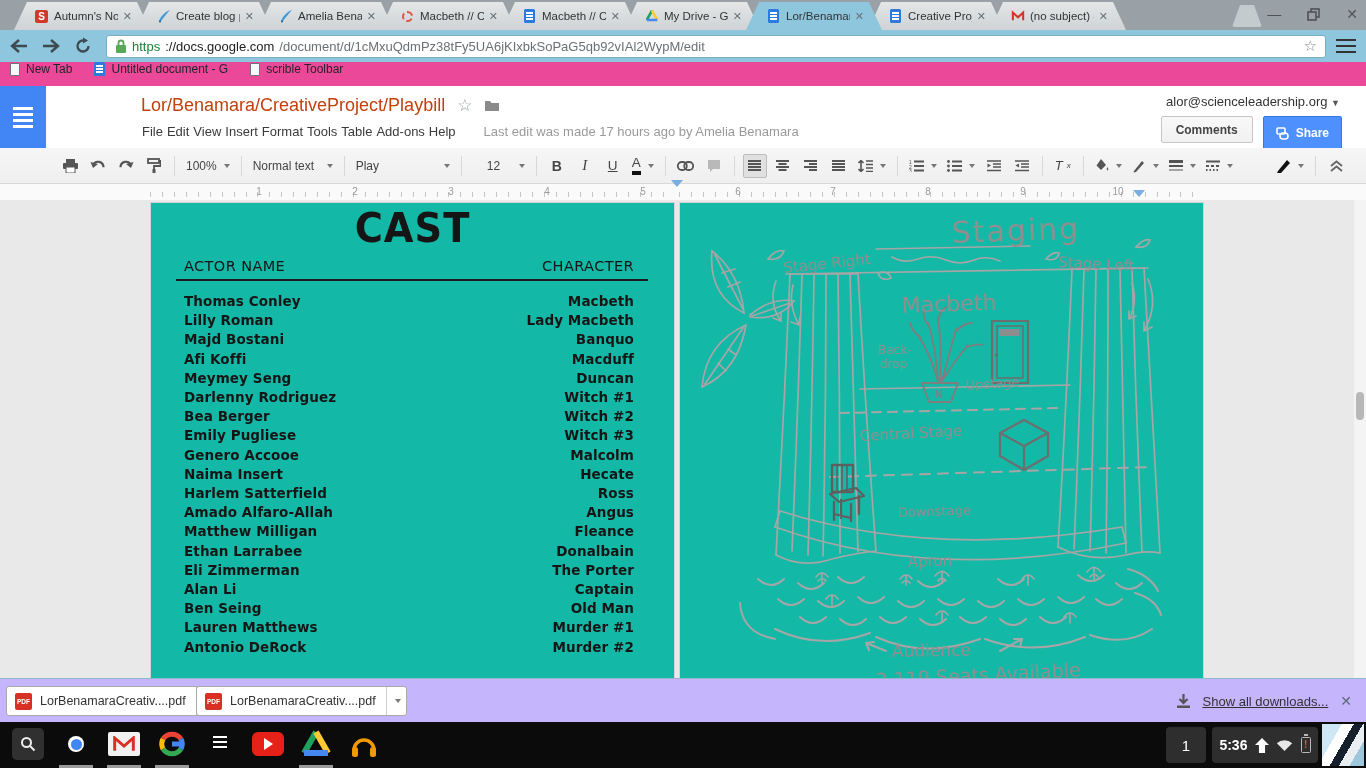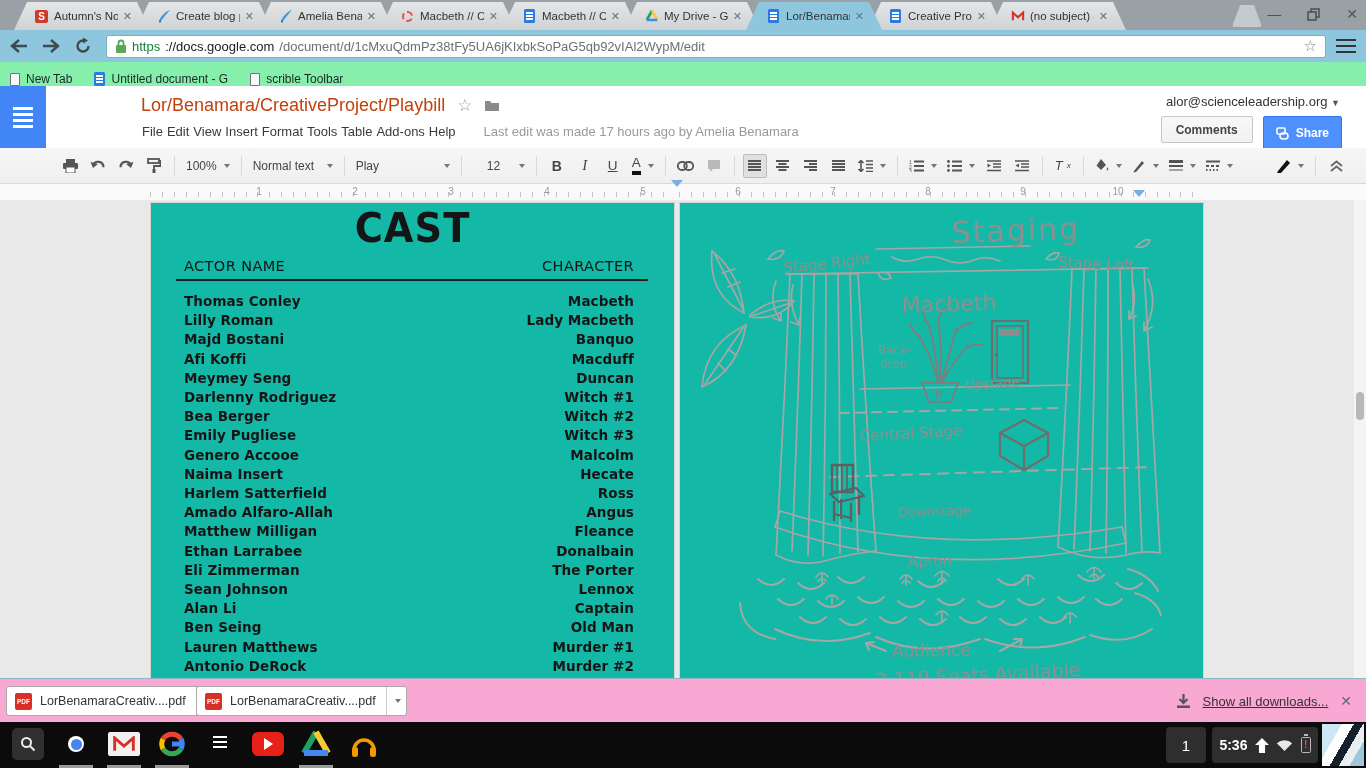--- a/index.html
+++ b/index.html
@@ -33,21 +33,21 @@
   .omnibox{position:relative;height:23px;flex:1;margin:0 8px 0 10px;background:#fff;border:1px solid #79aec5;border-radius:3px;
            display:flex;align-items:center;padding:0 8px;font-size:13px;gap:5px;}
   .omnibox .star{margin-left:auto;color:#888;font-size:15px;}
   .u-scheme{color:#188038;}
   .u-host{color:#202124;}
   .u-path{color:#6b7075;white-space:nowrap;overflow:hidden;}
   .menu-burger{width:20px;height:14px;margin:0 10px 0 2px;border-top:2.5px solid #333;border-bottom:2.5px solid #333;position:relative;}
   .menu-burger:before{content:"";position:absolute;left:0;top:3.5px;width:100%;height:2.5px;background:#333;}
 
   
-  .bkbar{position:absolute;left:0;top:62px;width:1366px;height:24px;background:#86efac;display:flex;align-items:flex-end;gap:22px;padding-left:10px;font-size:12px;color:#1d2529;}
+  .bkbar{position:absolute;left:0;top:62px;width:1366px;height:24px;background:#ec4899;display:flex;align-items:flex-start;gap:22px;padding-left:10px;font-size:12px;color:#1d2529;}
   .bk{display:flex;align-items:center;gap:6px;}
   .page-ico{width:10px;height:13px;border:1.5px solid #6a747a;border-radius:1px;background:#f6f8f9;}
 
   
   .dheader{position:absolute;left:0;top:86px;width:1366px;height:62px;background:#fff;}
   .docs-logo{position:absolute;left:0;top:0;width:46px;height:62px;background:#4285f4;display:flex;align-items:center;justify-content:center;}
   .docs-logo i{display:block;width:20px;height:3px;background:#fff;box-shadow:0 6px 0 #fff,0 12px 0 #fff,0 18px 0 #fff;margin-bottom:18px;}
   .dtitle-row{position:absolute;left:141px;top:9px;display:flex;align-items:center;gap:12px;}
   .dtitle{font-size:18px;color:#c2410c;}
   .hstar{color:#9aa0a6;font-size:17px;}
@@ -93,21 +93,21 @@
 
   
   .castpage{font-family:"DejaVu Sans",sans-serif;color:#151515;}
   .cast-h{margin-top:2px;text-align:center;font-size:40px;font-weight:bold;letter-spacing:1px;transform:scaleX(.96);}
   .cast-cols{display:flex;justify-content:space-between;padding:7px 40px 0 33px;font-size:14.5px;letter-spacing:.4px;}
   .cast-rule{height:2px;background:#1c1c1c;margin:5px 26px 0 25px;}
   .cast-rows{padding:11px 40px 0 33px;}
   .crow{display:flex;justify-content:space-between;font-size:13.5px;font-weight:bold;line-height:19.2px;letter-spacing:.1px;}
 
   
-  .dlbar{position:absolute;left:0;top:678px;width:1366px;height:44px;background:#f9a8d4;border-top:1px solid #8fb9c9;}
+  .dlbar{position:absolute;left:0;top:678px;width:1366px;height:44px;background:#c4b5fd;border-top:1px solid #8fb9c9;}
   .dlpill{position:absolute;top:7px;height:30px;background:#fff;border:1px solid #a9a9a9;border-radius:3px;display:flex;align-items:center;padding:0 0 0 8px;font-size:12.5px;color:#333;}
   .pdfico{width:17px;height:17px;background:#d93025;border-radius:2px;color:#fff;font-size:6.5px;font-weight:bold;display:flex;align-items:center;justify-content:center;margin-right:8px;}
   .dlcaret{align-self:stretch;width:20px;margin-left:10px;border-left:1px solid #ccc;display:flex;align-items:center;justify-content:center;}
   .dl-right{position:absolute;right:14px;top:0;height:44px;display:flex;align-items:center;gap:12px;text-align:center;}
   .showall{font-size:13px;color:#333;text-decoration:underline;}
   .dl-x{color:#5c6a72;font-size:14px;}
 
   
   .shelf{position:absolute;left:0;top:722px;width:1366px;height:46px;background:#0b0b0b;}
   .sh-ic{position:absolute;top:6px;width:32px;height:32px;}
@@ -556,24 +556,20 @@
           </div>
         <div class="crow">
             <span>Ethan Larrabee</span>
             <span>Donalbain</span>
           </div>
         <div class="crow">
             <span>Eli Zimmerman</span>
             <span>The Porter</span>
           </div>
         <div class="crow">
-            <span>Sean Johnson</span>
-            <span>Lennox</span>
-          </div>
-        <div class="crow">
             <span>Alan Li</span>
             <span>Captain</span>
           </div>
         <div class="crow">
             <span>Ben Seing</span>
             <span>Old Man</span>
           </div>
         <div class="crow">
             <span>Lauren Matthews</span>
             <span>Murder #1</span>

